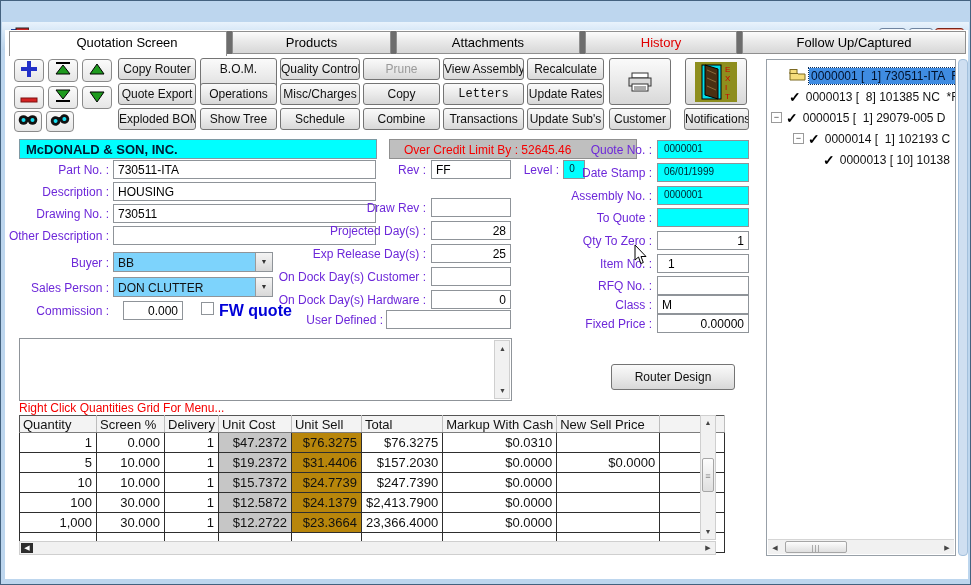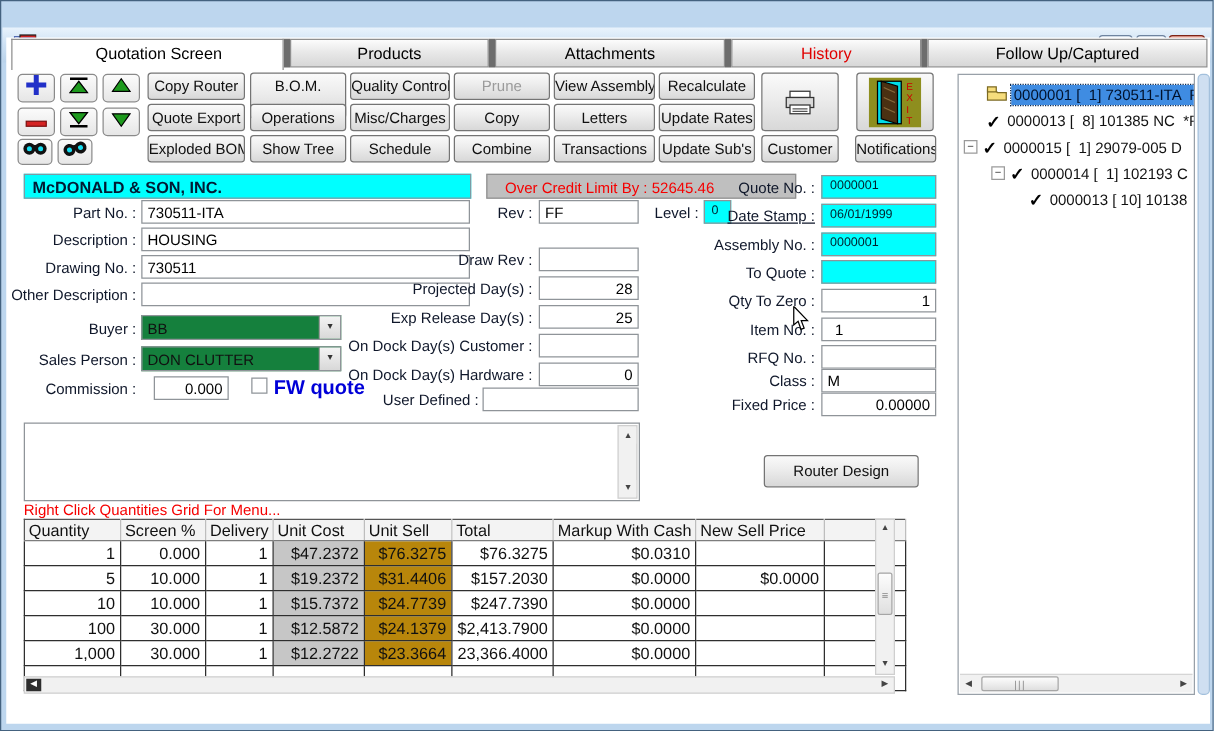--- a/index.html
+++ b/index.html
@@ -30,31 +30,31 @@
   .tab.red { color:#e00000; }
   .tabsep { position:absolute; top:30px; height:23px; width:5px; background:#6d6d6d; }
   
   .btn { position:absolute; border:1px solid #747474; border-radius:3px; font-size:12px; color:#101010;
     background:linear-gradient(#fafafa,#ececec 45%,#d8d8d8); text-align:center; line-height:20px;
     white-space:nowrap; overflow:hidden; }
   .btn.disabled { color:#9b9b9b; }
   .ibtn { position:absolute; width:30px; height:23px; border:1px solid #8a8a8a; border-radius:4px;
     background:linear-gradient(#fbfbfb,#e6e6e6); display:flex; align-items:center; justify-content:center; }
   
-  .lbl { position:absolute; font-size:12px; color:#0f172a; text-align:right; white-space:nowrap; }
+  .lbl { position:absolute; font-size:12px; color:#6d28d9; text-align:right; white-space:nowrap; }
   .inp { position:absolute; height:19px; border:1px solid #8f9499; background:#fff; font-size:12px;
     padding:0 4px; font-family:"Liberation Sans",sans-serif; color:#000; }
   .inp.right { text-align:right; }
   .cyanbox { position:absolute; height:19px; border:1px solid #8f9499; background:#00ffff;
     font-size:10px; padding:2px 4px 0 6px; color:#00222e; overflow:hidden; white-space:nowrap; }
   .banner { position:absolute; left:18px; top:138px; width:358px; height:20px; background:#00ffff;
     border:1px solid #7e9aa4; font-size:13px; font-weight:bold; color:#001a33; padding:2px 0 0 6px; }
   .credit { position:absolute; left:388px; top:138px; width:248px; height:20px; background:#bfbfbf;
     border:1px solid #909090; color:#f50000; font-size:12px; padding:3px 0 0 14px; }
-  .combo { position:absolute; height:20px; border:1px solid #8f9499; background:#15803d; font-size:12px; }
+  .combo { position:absolute; height:20px; border:1px solid #8f9499; background:#7dd3fc; font-size:12px; }
   .combo .val { position:absolute; left:4px; top:3px; right:18px; overflow:hidden; white-space:nowrap; }
   .combo .arrow { position:absolute; right:0; top:0; width:17px; height:18px;
     background:linear-gradient(#f4f4f4,#d8d8d8); border-left:1px solid #9a9a9a; text-align:center;
     font-size:7px; line-height:18px; color:#333; }
   .cb { position:absolute; width:13px; height:13px; border:1px solid #8f9499; background:#fff; }
   .fwlabel { position:absolute; color:#0000d8; font-weight:bold; font-size:16px; }
   .notes { position:absolute; left:18px; top:337px; width:493px; height:63px; border:1px solid #8f9499; background:#fff; }
   .hint { position:absolute; left:18px; top:400px; font-size:12px; color:#f50000; }
   
   .sbtrack { position:absolute; background:#f1f1f1; border:1px solid #cfcfcf; }
@@ -178,21 +178,21 @@
   <div class="btn" style="left:117px;top:57px;width:78px;height:22px;">Copy Router</div>
   <div class="btn" style="left:199px;top:57px;width:77px;height:37px;">B.O.M.</div>
   <div class="btn" style="left:279px;top:57px;width:80px;height:22px;">Quality Control</div>
   <div class="btn disabled" style="left:362px;top:57px;width:77px;height:22px;">Prune</div>
   <div class="btn" style="left:442px;top:57px;width:81px;height:22px;">View Assembly</div>
   <div class="btn" style="left:526px;top:57px;width:77px;height:22px;">Recalculate</div>
   <div class="btn" style="left:117px;top:82px;width:78px;height:22px;">Quote Export</div>
   <div class="btn" style="left:199px;top:82px;width:77px;height:22px;">Operations</div>
   <div class="btn" style="left:279px;top:82px;width:80px;height:22px;">Misc/Charges</div>
   <div class="btn" style="left:362px;top:82px;width:77px;height:22px;">Copy</div>
-  <div class="btn" style="left:442px;top:82px;width:81px;height:22px;">Letters</div>
+  <div class="btn" style="left:442px;top:82px;width:81px;height:22px;font-family:Liberation Mono, monospace;">Letters</div>
   <div class="btn" style="left:526px;top:82px;width:77px;height:22px;">Update Rates</div>
   <div class="btn" style="left:117px;top:107px;width:78px;height:22px;">Exploded BOM</div>
   <div class="btn" style="left:199px;top:107px;width:77px;height:22px;">Show Tree</div>
   <div class="btn" style="left:279px;top:107px;width:80px;height:22px;">Schedule</div>
   <div class="btn" style="left:362px;top:107px;width:77px;height:22px;">Combine</div>
   <div class="btn" style="left:442px;top:107px;width:81px;height:22px;">Transactions</div>
   <div class="btn" style="left:526px;top:107px;width:77px;height:22px;">Update Sub's</div>
 
   <div class="btn" style="left:608px;top:57px;width:62px;height:47px;line-height:44px;"><span><svg width="26" height="22" style="vertical-align:middle">
           <rect x="5" y="2" width="16" height="5" fill="#fff" stroke="#333"></rect>
@@ -255,21 +255,21 @@
   <input class="inp right" style="left: 430px; top: 243px; width: 80px;" readonly="" value="25">
   <div class="lbl" style="left:260px;top:269px;width:165px;">On Dock Day(s) Customer :</div>
   <input class="inp right" style="left: 430px; top: 266px; width: 80px;" readonly="" value="">
   <div class="lbl" style="left:260px;top:292px;width:165px;">On Dock Day(s) Hardware :</div>
   <input class="inp right" style="left: 430px; top: 289px; width: 80px;" readonly="" value="0">
   <div class="lbl" style="left:260px;top:312px;width:122px;">User Defined :</div>
   <input class="inp" style="left: 385px; top: 309px; width: 125px;" readonly="" value="">
 
   <div class="lbl" style="left:540px;top:142px;width:111px;">Quote No. :</div>
   <div class="cyanbox" style="left:656px;top:139px;width:92px;">0000001</div>
-  <div class="lbl" style="left:540px;top:165px;width:111px;text-decoration:underline;">Date Stamp :</div>
+  <div class="lbl" style="left:540px;top:165px;width:111px;">Date Stamp :</div>
   <div class="cyanbox" style="left:656px;top:162px;width:92px;">06/01/1999</div>
   <div class="lbl" style="left:540px;top:188px;width:111px;">Assembly No. :</div>
   <div class="cyanbox" style="left:656px;top:185px;width:92px;">0000001</div>
   <div class="lbl" style="left:540px;top:210px;width:111px;">To Quote :</div>
   <div class="cyanbox" style="left:656px;top:207px;width:92px;"></div>
   <div class="lbl" style="left:540px;top:233px;width:111px;">Qty To Zero :</div>
   <input class="inp right" style="left: 656px; top: 230px; width: 92px;" readonly="" value="1">
   <div class="lbl" style="left:540px;top:256px;width:111px;">Item No. :</div>
   <input class="inp" style="left: 656px; top: 253px; width: 92px; padding-left: 10px;" readonly="" value="1">
   <div class="lbl" style="left:540px;top:278px;width:111px;">RFQ No. :</div>

